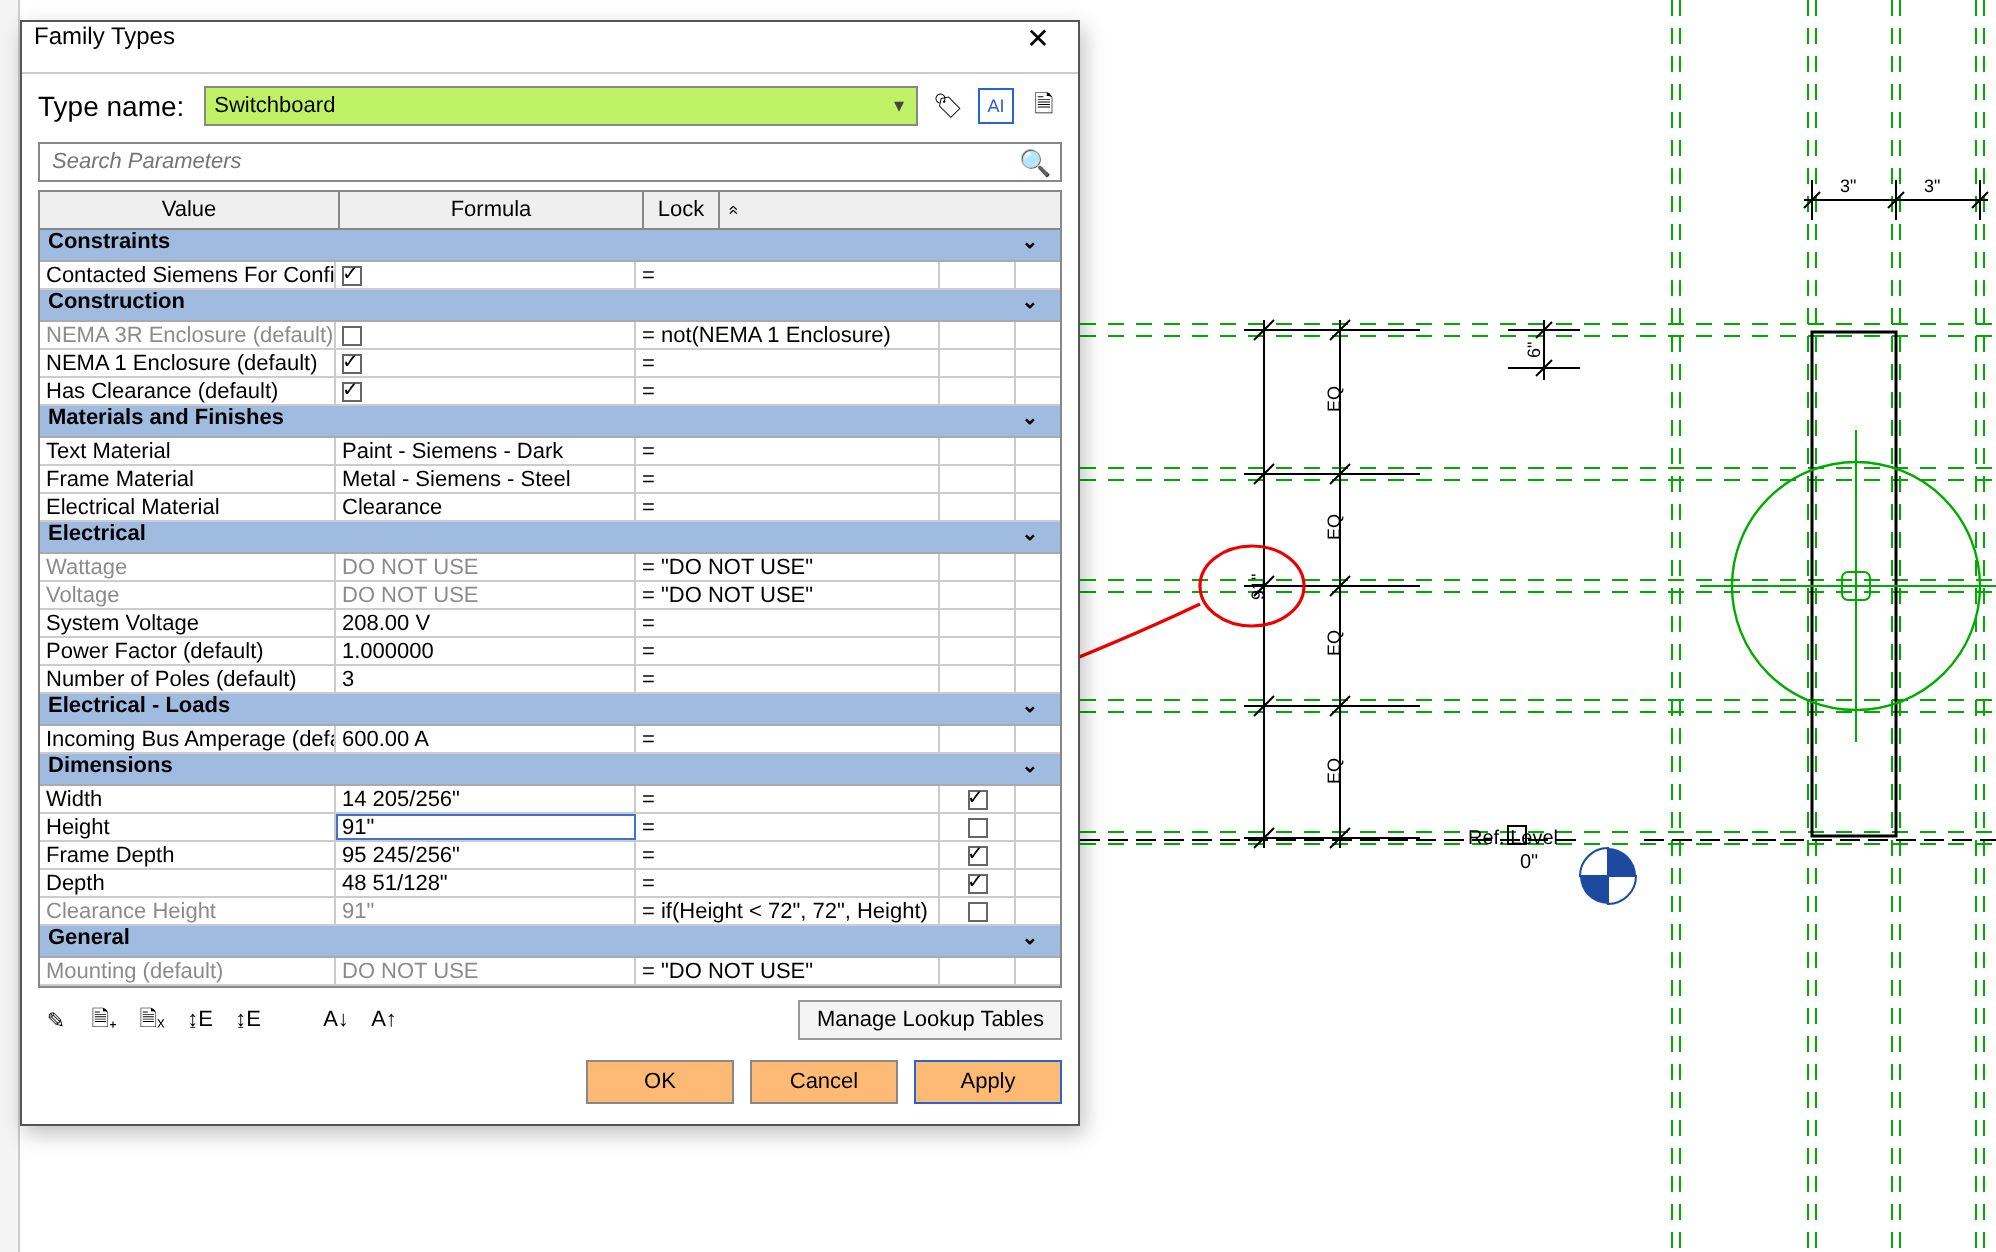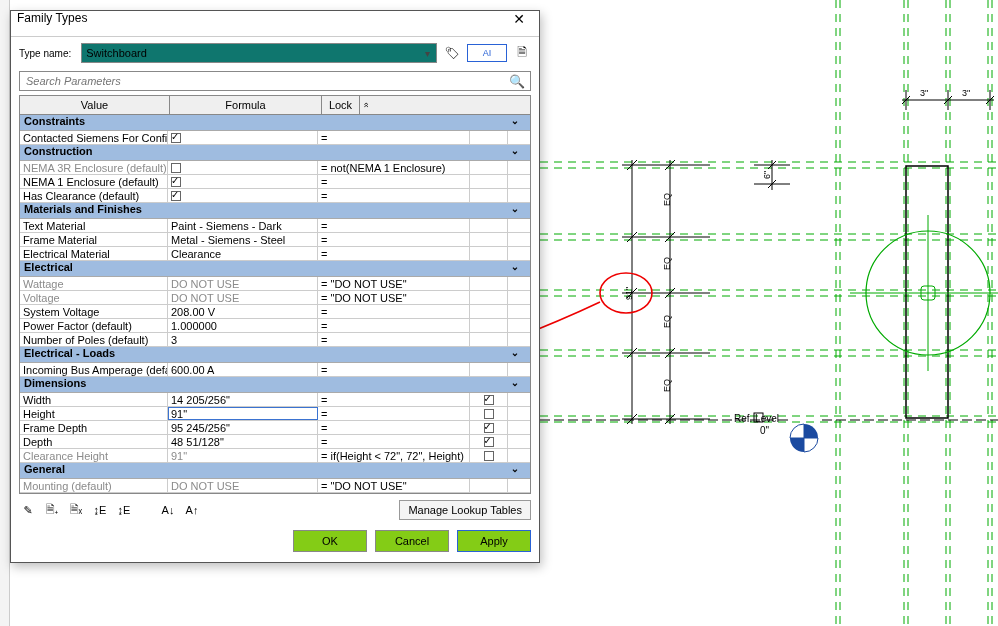--- a/index.html
+++ b/index.html
@@ -3,25 +3,25 @@
 <meta charset="utf-8">
 <style>
   * { box-sizing: border-box; font-family: "Segoe UI", Arial, sans-serif; }
   body { margin: 0; background: #fff; width: 998px; height: 626px; position: relative; overflow: hidden; font-size: 11px; color: #000; }
   .canvas-bg { position:absolute; inset:0; }
   .dialog { position:absolute; left:10px; top:10px; width:530px; background:#fff; border:1px solid #555; box-shadow: 2px 4px 10px rgba(0,0,0,.25); }
   .titlebar { display:flex; align-items:flex-start; height:26px; padding:0 6px; border-bottom:1px solid #ccc; }
   .titlebar .title { flex:1; font-size:12px; }
   .titlebar .close { width:28px; text-align:center; font-size:14px; cursor:pointer; }
   .row-typename { display:flex; align-items:center; gap:6px; padding:6px 8px; }
-  .row-typename label { font-size:10px; padding-right:4px; }
-  .combo { flex:1; border:1px solid #888; height:20px; display:flex; align-items:center; padding:0 4px; background:#0f766e; cursor:pointer; position:relative; }
+  .row-typename label { font-size:14px; padding-right:4px; }
+  .combo { flex:1; border:1px solid #888; height:20px; display:flex; align-items:center; padding:0 4px; background:#bef264; cursor:pointer; position:relative; }
   .combo:after{ content:"▾"; position:absolute; right:6px; font-size:10px; color:#444; }
   .toolbtn { width:18px; height:18px; border:none; background:none; display:flex; align-items:center; justify-content:center; cursor:pointer; font-size:12px; }
-  .toolbtn.ai{ border:1px solid #2962d6; color:#2962d6; font-size:9px; width:40px; }
+  .toolbtn.ai{ border:1px solid #2962d6; color:#2962d6; font-size:9px; width:18px; }
   .search { margin:2px 8px 4px; border:1px solid #888; height:20px; display:flex; align-items:center; padding:0 4px; background:#fff; }
   .search input{ border:none; flex:1; outline:none; font-size:11px; font-style:italic; color:#777; background:transparent; }
   .search .mag{ font-size:13px; color:#444; }
   .grid{ margin:0 8px; border:1px solid #888; }
   .ghead{ display:flex; background:#efefef; border-bottom:1px solid #888; }
   .ghead div{ border-right:1px solid #888; text-align:center; padding:3px 0; font-size:11px; }
   .col-param{ width:148px; }
   .col-value{ width:150px; }
   .col-formula{ width:152px; }
   .col-lock{ width:38px; }
@@ -39,21 +39,21 @@
   .col-value .cb{ margin-left:0; }
   .col-lock .cb{ margin:0 auto; }
   .edit-cell{ border:1px solid #3b73d1 !important; background:#fff; padding:0 2px !important; }
   .footer-tools{ display:flex; align-items:center; padding:6px 8px; gap:6px; }
   .footer-tools .spacer{ flex:1; }
   .footer-tools .lookup-btn{ padding:3px 8px; border:1px solid #999; background:#f4f4f4; font-size:11px; cursor:pointer; }
   .ico{ width:18px; height:18px; display:flex; align-items:center; justify-content:center; cursor:pointer; }
   .help-row{ padding:0 8px 6px; }
   .help-row a{ color:#0066cc; font-size:11px; text-decoration:underline; cursor:pointer; }
   .btn-row{ display:flex; justify-content:flex-end; gap:8px; padding:4px 8px 10px; }
-  .btn{ width:74px; height:22px; border:1px solid #888; background:#84cc16; font-size:11px; cursor:pointer; }
+  .btn{ width:74px; height:22px; border:1px solid #888; background:#fdba74; font-size:11px; cursor:pointer; }
   .btn.primary{ border:1px solid #2962d6; }
 </style>
 </head>
 <body>
 
 <svg class="canvas-bg" width="998" height="626">
 
   <g stroke="#0a0" stroke-width="1" stroke-dasharray="8 6">
 
     <line x1="836" y1="0" x2="836" y2="626"></line>

